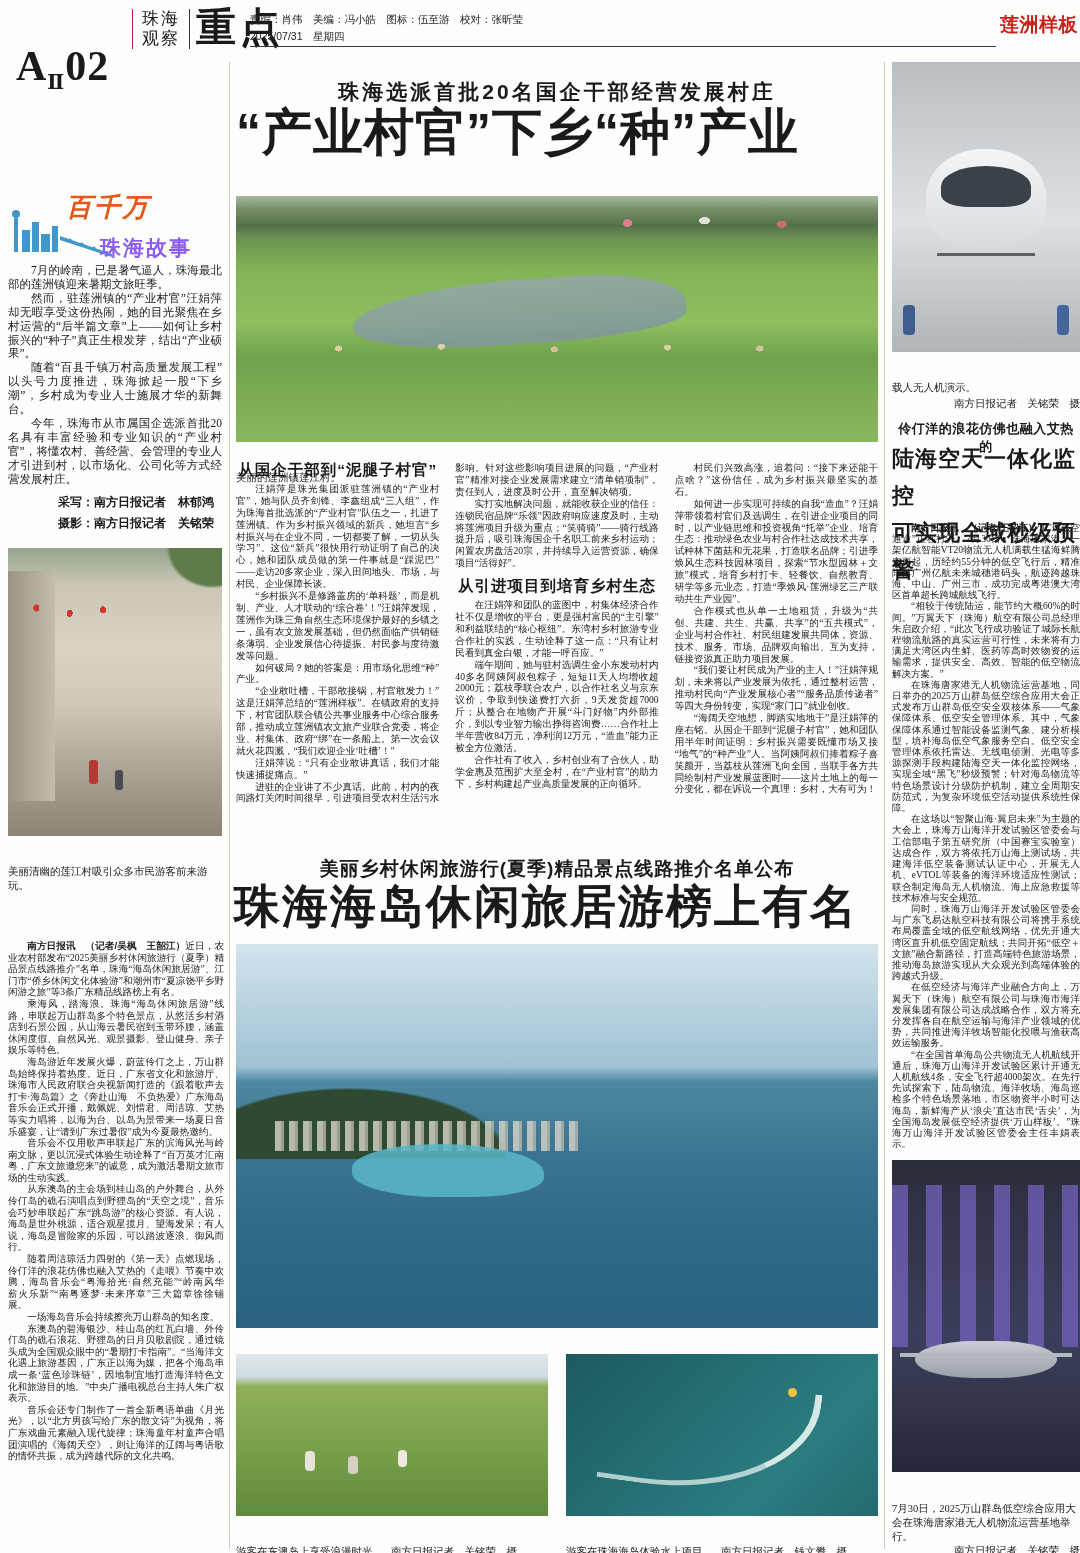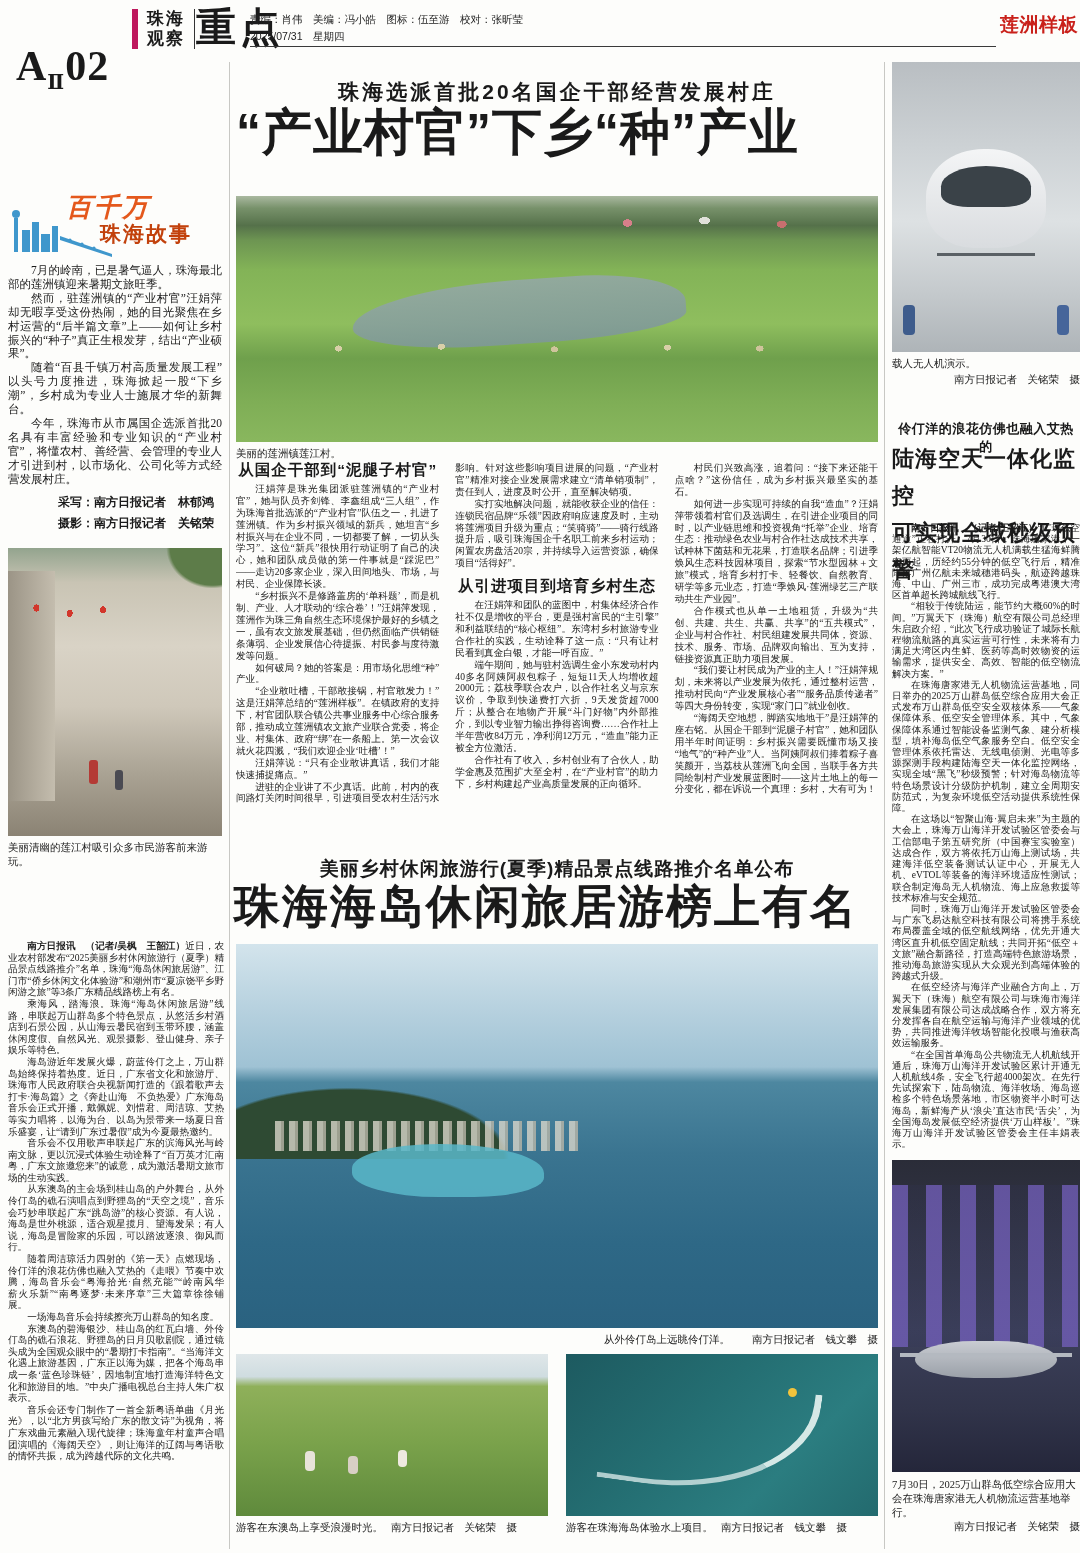--- a/index.html
+++ b/index.html
@@ -4,34 +4,34 @@
 <style>
   html,body{margin:0;padding:0;background:#e8e8e6;}
   #page{position:relative;width:1080px;height:1553px;margin:0 auto;background:#fdfdfb;overflow:hidden;
         font-family:"Liberation Serif","DejaVu Serif",serif;color:#1a1a1a;}
   .abs{position:absolute;}
   .sans{font-family:"Liberation Sans","DejaVu Sans",sans-serif;}
 
   
   .pageno{left:16px;top:6px;font-size:42px;font-weight:bold;letter-spacing:1px;margin-top:36px;}
   .pageno sub{font-size:20px;}
-  .secname{left:132px;top:9px;font-size:17px;font-weight:bold;line-height:20px;letter-spacing:2px;
-           border-left:6px solid #be185d;border-right:1px solid #333;padding:0 9px;}
+  .secname{left:132px;top:9px;font-size:17px;font-weight:normal;line-height:20px;letter-spacing:2px;
+           border-left:1px solid #be185d;border-right:1px solid #333;padding:0 9px;}
   .sectag{left:196px;top:0px;font-size:40px;font-weight:900;letter-spacing:4px;}
   .credits{left:250px;top:11px;font-size:10.5px;color:#222;line-height:17px;}
   .hrule{left:250px;top:46px;width:746px;height:1px;background:#3a3a3a;}
   .brand{right:2px;top:6px;width:78px;font-size:19px;font-weight:900;color:#c9201a;letter-spacing:0.5px;text-align:center;line-height:38px;}
 
   
   .vrule{top:62px;bottom:4px;width:1px;background:#c8c8c4;}
 
   
   .kicker{font-weight:bold;text-align:center;}
   .headline{font-weight:900;text-align:left;letter-spacing:1px;}
-  .caption{font-size:10.5px;line-height:14px;color:#222;}
+  .caption{font-size:10.5px;line-height:14px;color:#222;margin-top:24px;}
   .credit{white-space:nowrap;}
   .bodytext p{margin:0;text-indent:2em;text-align:justify;}
   .plist{display:contents;}
   .lede b{font-family:"Liberation Sans","DejaVu Sans",sans-serif;}
 
   
   .lead-kicker{left:236px;top:78px;width:642px;font-size:21px;letter-spacing:3px;}
   .lead-headline{left:236px;top:100px;width:642px;font-size:50px;line-height:64px;}
   .photo-fields{left:236px;top:196px;width:642px;height:246px;background:
      linear-gradient(180deg,#aab9a0 0%,#77916a 5%,#55714a 12%,#6d9552 18%,#83b357 30%,#8fbe5e 52%,#6fa04c 66%,#7fae56 84%,#89b75e 100%);}
@@ -51,21 +51,21 @@
   .lead-flow{left:236px;top:462px;width:642px;height:386px;overflow:hidden;
      font-size:9.6px;line-height:11.9px;column-count:3;column-gap:16px;}
   .lead-flow h3{font-family:"Liberation Sans","DejaVu Sans",sans-serif;font-size:15.5px;font-weight:900;
      text-align:center;margin:2px 0 7px;letter-spacing:1px;}
   .lead-flow h3.second{margin-top:11px;}
 
   
   .badge{left:8px;top:196px;width:214px;height:60px;}
   .badge svg{position:absolute;left:0;bottom:-2px;}
   .badge .t1{position:absolute;left:58px;top:-6px;font-size:26px;font-weight:900;font-style:italic;color:#e4581c;letter-spacing:2px;}
-  .badge .t2{position:absolute;left:92px;top:24px;font-size:21px;font-weight:900;color:#c2410c;letter-spacing:2px;}
+  .badge .t2{position:absolute;left:92px;top:38px;font-size:21px;font-weight:900;color:#8b5cf6;letter-spacing:2px;}
   .sb-intro{left:8px;top:264px;width:214px;height:222px;overflow:hidden;font-size:11.5px;line-height:13.9px;}
   .sb-bylines{left:8px;top:492px;width:206px;text-align:right;font-size:12px;font-weight:bold;line-height:21px;}
   .photo-street{left:8px;top:548px;width:214px;height:288px;background:
      linear-gradient(180deg,#93a48e 0%,#c9c4b4 12%,#d9d3c6 34%,#cfc8ba 55%,#aaa394 78%,#8b8374 100%);}
   .photo-street .wall-l{position:absolute;left:0;top:8%;width:22%;height:80%;background:linear-gradient(90deg,#9b9486,#c4bdae);}
   .photo-street .green{position:absolute;right:0;top:0;width:45%;height:26%;background:radial-gradient(80% 90% at 90% 0%,#5d7c49 55%,transparent 60%);}
   .photo-street .lanterns{position:absolute;left:6%;top:16%;width:60%;height:12%;background:
      radial-gradient(5px 6px at 12% 40%,#d2372c 60%,transparent 61%),
      radial-gradient(5px 6px at 38% 55%,#d2372c 60%,transparent 61%),
      radial-gradient(5px 6px at 64% 45%,#d2372c 60%,transparent 61%);}

